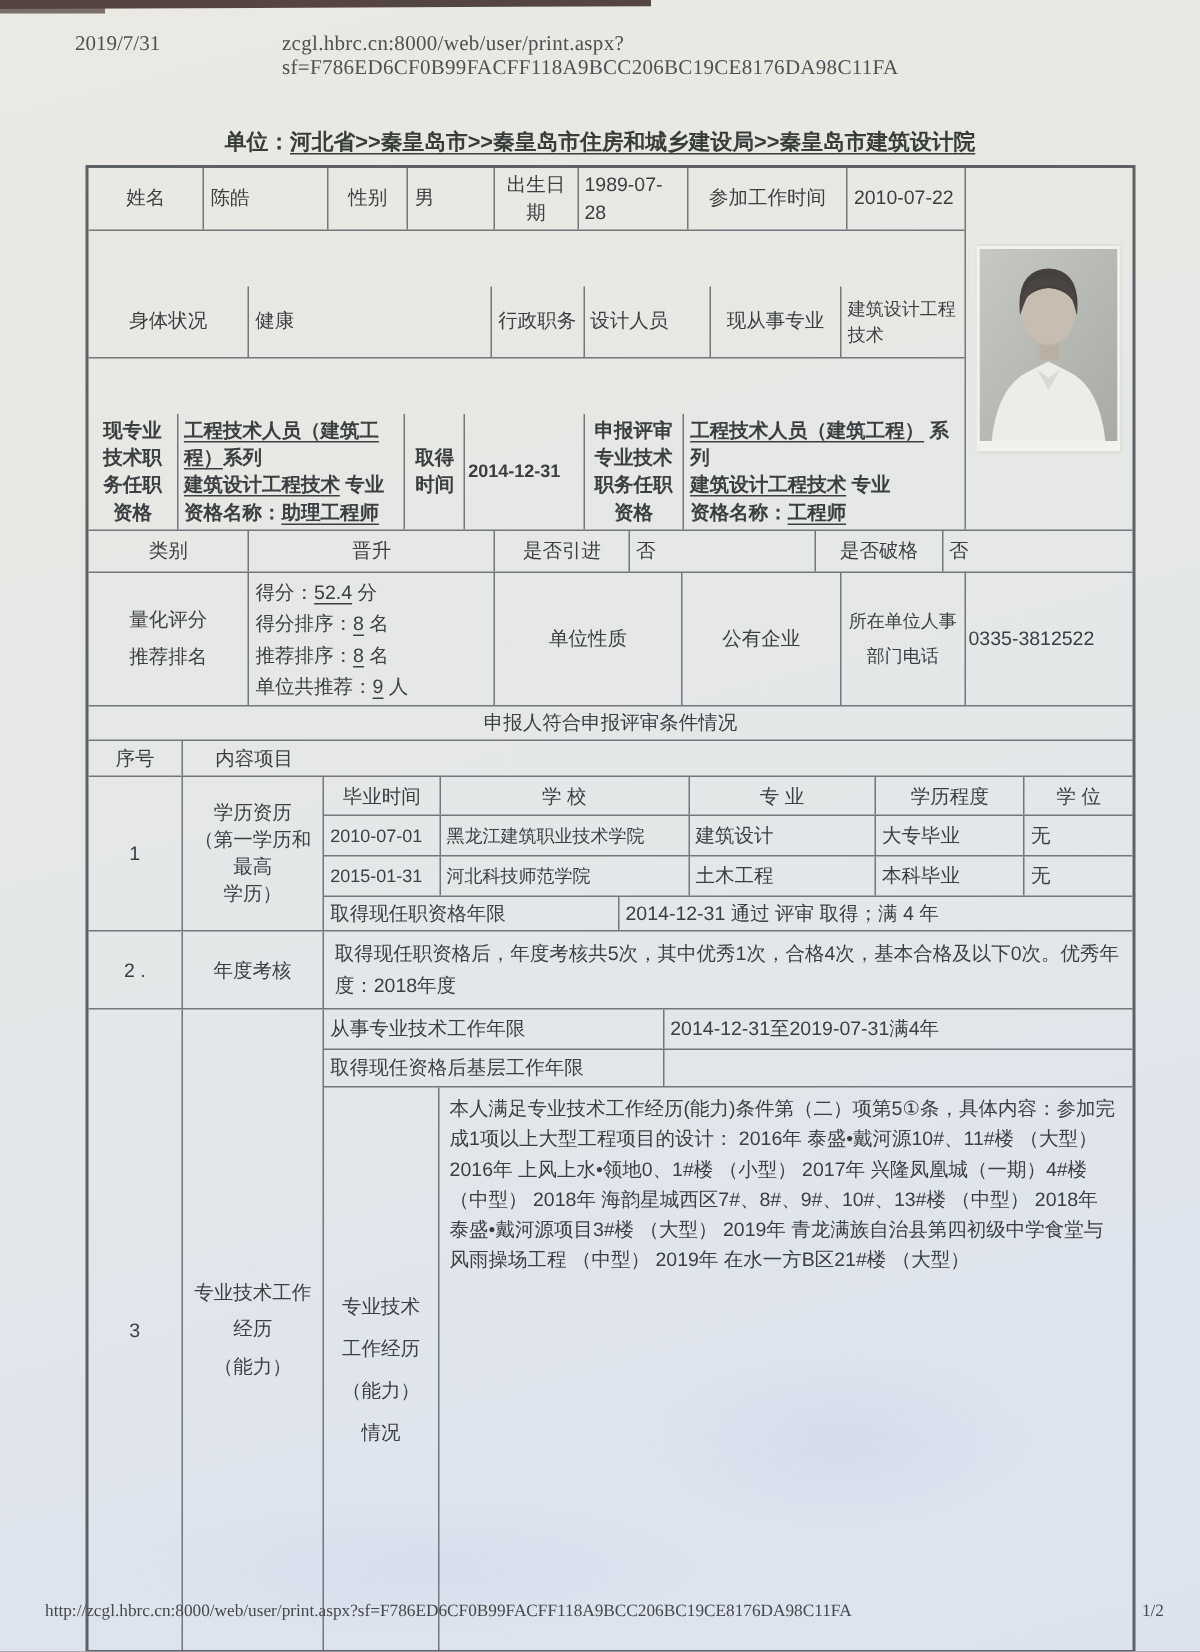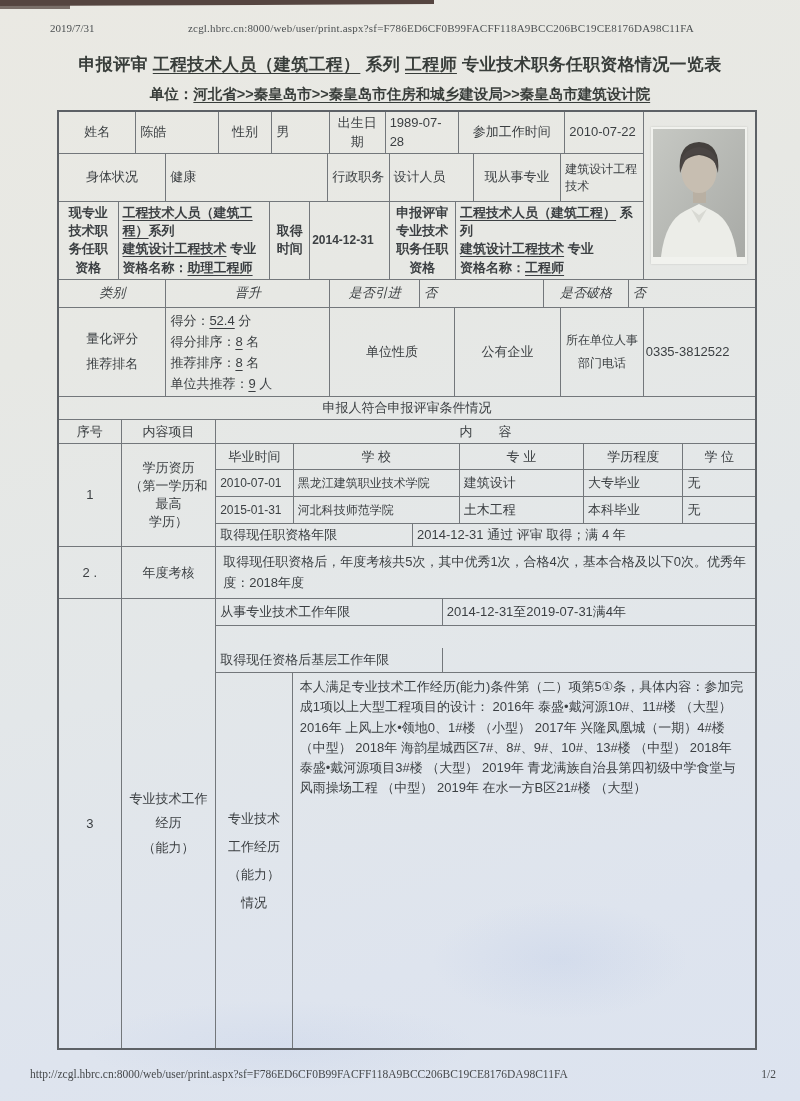--- a/index.html
+++ b/index.html
@@ -11,21 +11,21 @@
     background: linear-gradient(165deg, #eae9e3 0%, #e7e8e4 28%, #e3e7e9 55%, #dee4ee 82%, #dce3ef 100%);
     color: #3b3f42;
     font-family: "Liberation Sans", "DejaVu Sans", sans-serif;
     overflow: hidden;
   }
   .scan-strip { position:absolute; top:0; left:0; width:434px; height:6px; background:#554540; transform:rotate(-0.25deg); transform-origin:left top; }
   .scan-corner { position:absolute; top:0; left:0; width:70px; height:9px; background:#4a3a34; opacity:.7; }
   .scan-blob1 { position:absolute; left:430px; top:900px; width:260px; height:120px; background:radial-gradient(ellipse at center, rgba(120,150,215,.10), rgba(120,150,215,0) 70%); }
   .scan-blob2 { position:absolute; left:80px; top:1000px; width:400px; height:90px; background:radial-gradient(ellipse at center, rgba(120,150,215,.08), rgba(120,150,215,0) 70%); }
 
-  .print-header { position:absolute; top:22px; left:50px; right:55px; display:flex; font-family:"Liberation Serif","DejaVu Serif",serif; font-size:11px; color:#4c5052; }
+  .print-header { position:absolute; top:22px; left:50px; right:55px; display:flex; font-family:"Liberation Serif","DejaVu Serif",serif; font-size:14px; color:#4c5052; }
   .ph-date { width:138px; flex-shrink:0; }
   .ph-url { flex:1; letter-spacing:.2px; }
 
   .doc-title { position:absolute; top:53px; left:0; width:800px; text-align:center; font-size:17px; font-weight:bold; color:#383d3a; letter-spacing:.3px; }
   .unit-line { position:absolute; top:85px; left:0; width:800px; text-align:center; font-size:14.5px; font-weight:bold; color:#383d3a; }
   .u { text-decoration: underline; text-underline-offset: 3px; }
 
   .form-table { position:absolute; top:110px; left:57px; width:700px; border:2px solid #5d6166; font-size:13px; line-height:1.4; }
   .tr { display:flex; border-bottom:1px solid #73777b; align-items:stretch; }
   .tr:last-child { border-bottom:none; }
@@ -56,28 +56,27 @@
   <div class="scan-corner"></div>
   <div class="scan-strip"></div>
   <div class="scan-blob1"></div>
   <div class="scan-blob2"></div>
 
   <div class="print-header">
     <span class="ph-date">2019/7/31</span>
     <span class="ph-url">zcgl.hbrc.cn:8000/web/user/print.aspx?sf=F786ED6CF0B99FACFF118A9BCC206BC19CE8176DA98C11FA</span>
   </div>
 
-  <div class="doc-title"><span>申报评审 </span><span class="u">工程技术人员（建筑工程）</span><span> 系列 </span><span class="u">工程师</span><span> 专业技术职务任职资格情况一览表</span></div>
 
   <div class="unit-line"><span>单位：</span><span class="u">河北省&gt;&gt;秦皇岛市&gt;&gt;秦皇岛市住房和城乡建设局&gt;&gt;秦皇岛市建筑设计院</span></div>
 
   <div class="form-table">
 
     <div class="tr">
-      <div class="colstack cs-br" style="width:588px;">
+      <div class="colstack cs-br" style="width:588px;gap:37px;">
         <div class="sub" style="height:42px;">
           <div class="td" style="width:78px;">
               <div>姓名</div>
             </div>
           <div class="td tl" style="width:83px;">
               <div>陈皓</div>
             </div>
           <div class="td" style="width:54px;">
               <div>性别</div>
             </div>
@@ -152,21 +151,21 @@
             <path d="M8 128 Q12 92 32 82 L46 75 L60 82 Q80 92 84 128 Z" fill="#ecede8"></path>
             <path d="M38 80 L46 94 L54 80 L46 86 Z" fill="#d8d9d3"></path>
             <ellipse cx="46" cy="43" rx="17.5" ry="21" fill="#c7beb1"></ellipse>
             <path d="M27 44 Q24 14 46 13 Q68 14 65 44 Q64 28 46 26 Q28 28 27 44 Z" fill="#44403d"></path>
             <path d="M27 44 Q26 20 46 18 Q66 20 65 44 L62 34 Q56 24 46 25 Q34 24 30 36 Z" fill="#4a4543"></path>
           </svg>
         </div>
       </div>
     </div>
 
-    <div class="tr" style="min-height:28px;font-style:italic;">
+    <div class="tr" style="min-height:28px;">
       <div class="td" style="width:108px;">
           <div>类别</div>
         </div>
       <div class="td" style="width:165px;justify-content:center;">
           <div>晋升</div>
         </div>
       <div class="td" style="width:90px;">
           <div>是否引进</div>
         </div>
       <div class="td tl" style="width:125px;">
@@ -218,23 +217,20 @@
         </div>
     </div>
 
     <div class="tr" style="min-height:24px;">
       <div class="td" style="width:63px;">
           <div>序号</div>
         </div>
       <div class="td" style="width:95px;">
           <div>内容项目</div>
         </div>
-      <div class="td" style="width:542px;">
-          <div>内　　容</div>
-        </div>
     </div>
 
     <div class="tr">
       <div class="td" style="width:63px;">
           <div>1</div>
         </div>
       <div class="td" style="width:95px; padding:2px 2px;">
         <div>
             <div>学历资历</div>
             <div>（第一学历和最高</div>
@@ -328,21 +324,21 @@
       </div>
       <div class="colstack" style="width:542px;">
         <div class="sub" style="height:27px;">
           <div class="td tl" style="width:228px;">
               <div>从事专业技术工作年限</div>
             </div>
           <div class="td tl" style="width:314px;">
               <div>2014-12-31至2019-07-31满4年</div>
             </div>
         </div>
-        <div class="sub" style="height:25px;margin-top:22px;">
+        <div class="sub" style="height:25px;">
           <div class="td tl" style="width:228px;">
               <div>取得现任资格后基层工作年限</div>
             </div>
           <div class="td tl" style="width:314px;">
               <div></div>
             </div>
         </div>
         <div class="sub" style="flex:1; min-height:375px;">
           <div class="td detail-lbl" style="width:77px; padding:2px 3px;">
             <div>

